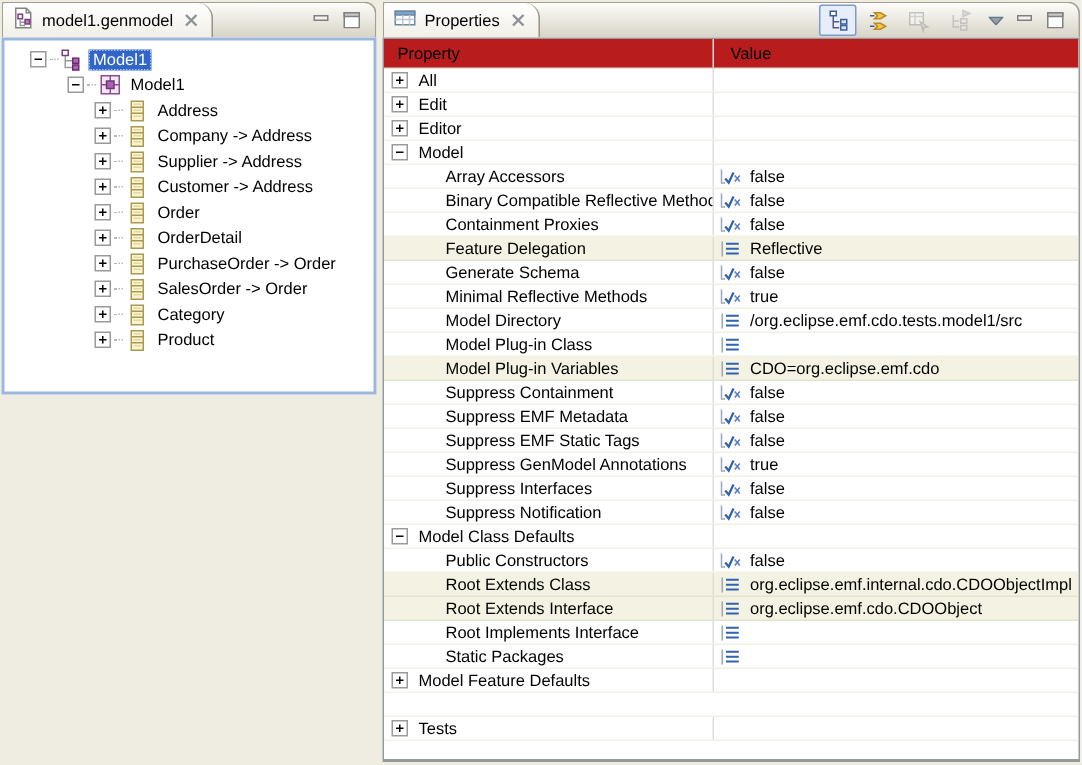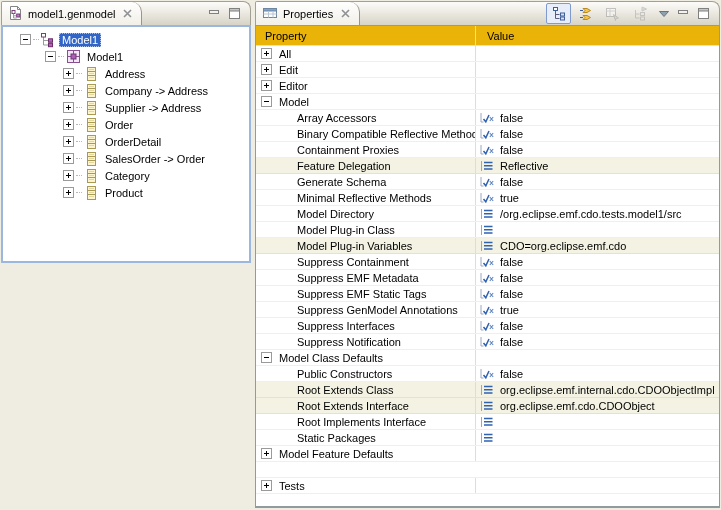--- a/index.html
+++ b/index.html
@@ -58,21 +58,21 @@
     outline:1px dotted #A8C0EA;outline-offset:-1px;
   }
 
   
   .props-content{
     position:absolute;left:0;right:0;top:24px;bottom:0;
     background:#fff;border:1px solid var(--panel-border-gray,#919B9C);
     border-bottom-width:2px;
     display:flex;flex-direction:column;overflow:hidden;box-sizing:border-box;
   }
-  .cols-header{height:19px;flex:0 0 19px;display:flex;background:#eab308;border-bottom:1px solid #E3E1D6;}
+  .cols-header{height:19px;flex:0 0 19px;display:flex;background:#b91c1c;border-bottom:1px solid #E3E1D6;}
   .col-prop{width:220px;flex:0 0 220px;border-right:1px solid #DEDED6;padding-left:9px;display:flex;align-items:center;box-sizing:border-box;}
   .col-val{flex:1;padding-left:11px;display:flex;align-items:center;}
   #prop-rows{flex:1;overflow:hidden;}
   .prop-row{height:16px;display:flex;box-sizing:border-box;border-bottom:1px solid #F1F0E8;}
   .prop-row.hl{background:var(--modified-row-bg,#F4F3E3);border-bottom-color:#E4E3CF;}
   .pcell{width:220px;flex:0 0 220px;border-right:1px solid #DEDED6;display:flex;align-items:center;overflow:hidden;white-space:nowrap;box-sizing:border-box;padding-left:5px;}
   .pcell.cat .plabel{margin-left:7px;}
   .pcell.leaf{padding-left:41px;}
   .vcell{flex:1;display:flex;align-items:center;gap:5px;padding-left:3px;overflow:hidden;white-space:nowrap;}
   .vicon{flex:0 0 16px;height:12px;display:flex;align-items:center;}
@@ -196,34 +196,60 @@
     <span class="tindent" style="width: 45px;"></span>
     <span class="expand plus"></span>
     <span class="dots"></span>
     <span class="ticon">
             <svg width="16" height="16" viewBox="0 0 16 16">
               <rect x="4.5" y="1.5" width="8" height="13" fill="#FBF4CE" stroke="#A89A52"></rect>
               <path d="M4.5 5.5h8M4.5 9.5h8" stroke="#A89A52"></path>
               <path d="M6 3.5h5M6 7.5h5M6 11.5h5" stroke="#E4D79E"></path>
             </svg>
           </span>
+    <span class="tlabel">Customer -&gt; Address</span>
+  </div>
+        <div class="tree-row">
+    <span class="tindent" style="width: 45px;"></span>
+    <span class="expand plus"></span>
+    <span class="dots"></span>
+    <span class="ticon">
+            <svg width="16" height="16" viewBox="0 0 16 16">
+              <rect x="4.5" y="1.5" width="8" height="13" fill="#FBF4CE" stroke="#A89A52"></rect>
+              <path d="M4.5 5.5h8M4.5 9.5h8" stroke="#A89A52"></path>
+              <path d="M6 3.5h5M6 7.5h5M6 11.5h5" stroke="#E4D79E"></path>
+            </svg>
+          </span>
     <span class="tlabel">Order</span>
   </div>
         <div class="tree-row">
     <span class="tindent" style="width: 45px;"></span>
     <span class="expand plus"></span>
     <span class="dots"></span>
     <span class="ticon">
             <svg width="16" height="16" viewBox="0 0 16 16">
               <rect x="4.5" y="1.5" width="8" height="13" fill="#FBF4CE" stroke="#A89A52"></rect>
               <path d="M4.5 5.5h8M4.5 9.5h8" stroke="#A89A52"></path>
               <path d="M6 3.5h5M6 7.5h5M6 11.5h5" stroke="#E4D79E"></path>
             </svg>
           </span>
     <span class="tlabel">OrderDetail</span>
+  </div>
+        <div class="tree-row">
+    <span class="tindent" style="width: 45px;"></span>
+    <span class="expand plus"></span>
+    <span class="dots"></span>
+    <span class="ticon">
+            <svg width="16" height="16" viewBox="0 0 16 16">
+              <rect x="4.5" y="1.5" width="8" height="13" fill="#FBF4CE" stroke="#A89A52"></rect>
+              <path d="M4.5 5.5h8M4.5 9.5h8" stroke="#A89A52"></path>
+              <path d="M6 3.5h5M6 7.5h5M6 11.5h5" stroke="#E4D79E"></path>
+            </svg>
+          </span>
+    <span class="tlabel">PurchaseOrder -&gt; Order</span>
   </div>
         <div class="tree-row">
     <span class="tindent" style="width: 45px;"></span>
     <span class="expand plus"></span>
     <span class="dots"></span>
     <span class="ticon">
             <svg width="16" height="16" viewBox="0 0 16 16">
               <rect x="4.5" y="1.5" width="8" height="13" fill="#FBF4CE" stroke="#A89A52"></rect>
               <path d="M4.5 5.5h8M4.5 9.5h8" stroke="#A89A52"></path>
               <path d="M6 3.5h5M6 7.5h5M6 11.5h5" stroke="#E4D79E"></path>

